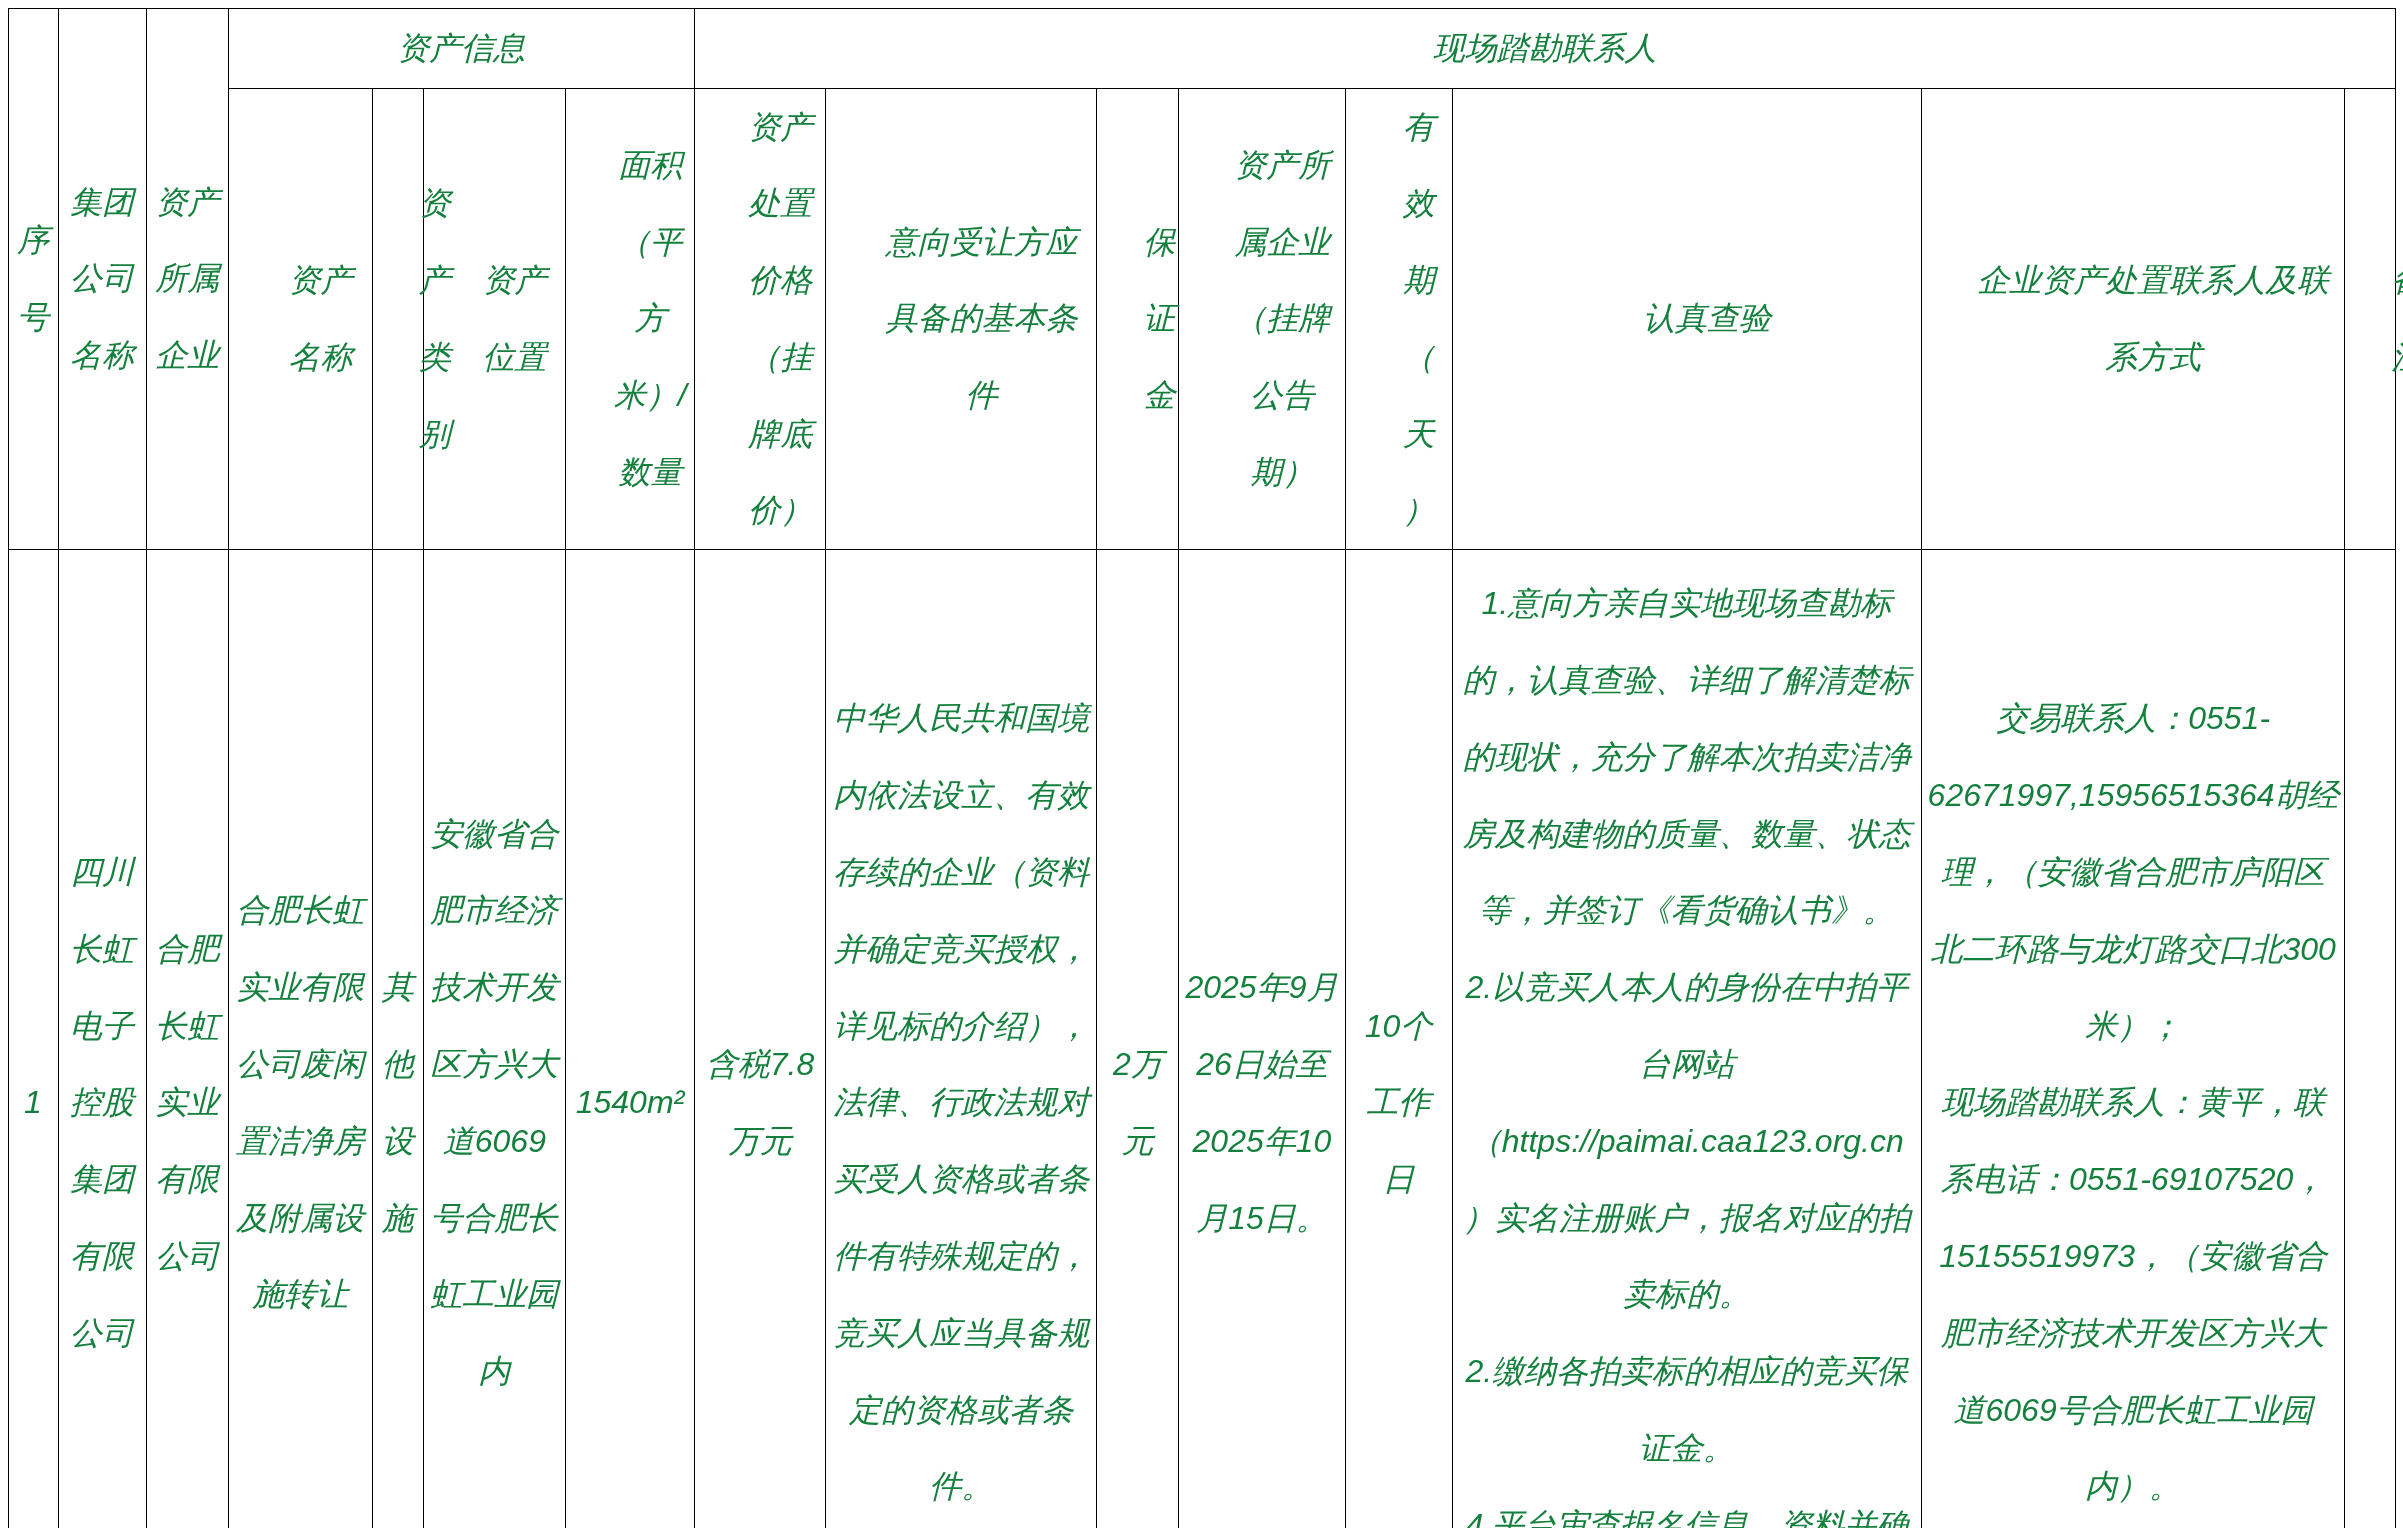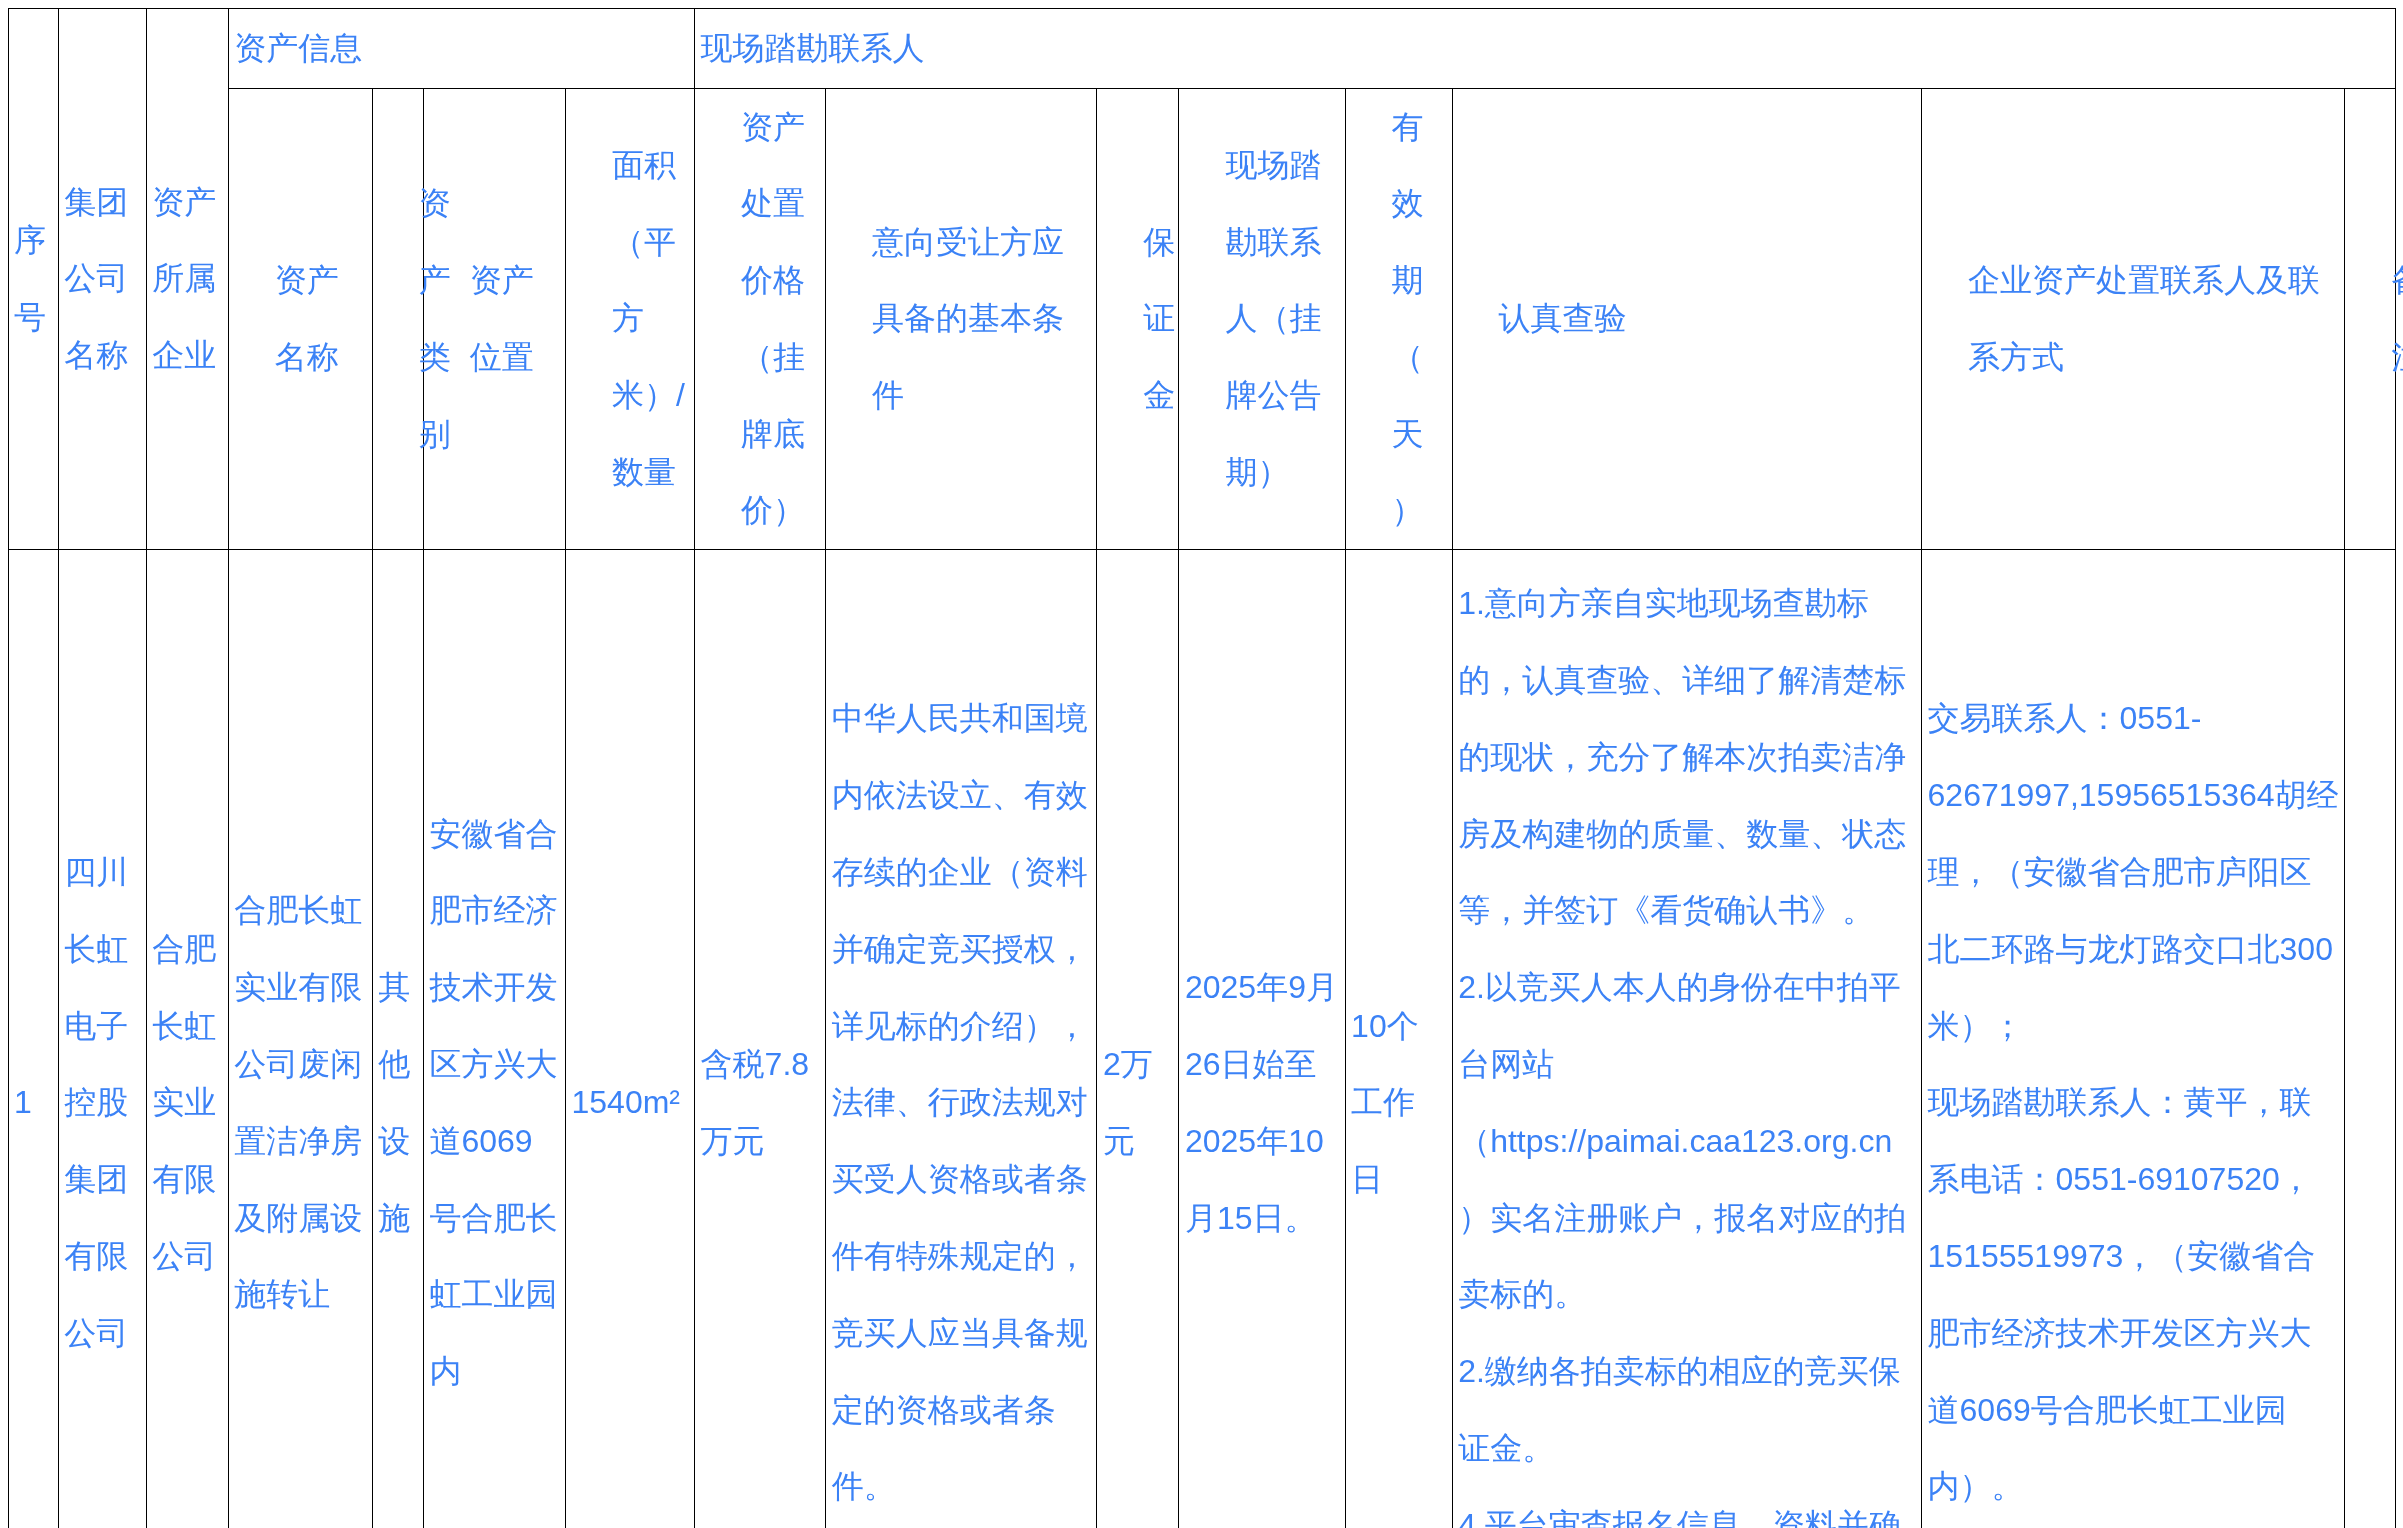--- a/index.html
+++ b/index.html
@@ -18,26 +18,28 @@
   }
   table.doc-table {
     border-collapse: collapse;
     table-layout: fixed;
     width: 2388px;
   }
   table.doc-table td {
     border: 1.9px solid #000000;
     font-size: 32px;
     line-height: 2.4;
-    color: #3b82f6;
+    color: #15803d;
     vertical-align: middle;
+    text-align: center;
     padding: 0 5.6px;
     word-break: break-word;
     overflow-wrap: anywhere;
     background: #ffffff;
+    font-style: italic;
   }
   tr.h1 td { height: 79px; }
   tr.h2 td { height: 319px; padding-left: 46px; }
   tr.datarow td { height: 1105px; margin-top: 32px; }
   td.left-cell {
     text-align: left;
     padding: 0 7.5px;
   }
   td.tight { padding: 0 1.9px; }
   .para { margin: 0; }
@@ -75,21 +77,21 @@
     </tr>
 
     <tr class="h2">
       <td>资产名称</td>
       <td class="tight">资产类别</td>
       <td>资产位置</td>
       <td>面积（平方米）/数量</td>
       <td>资产处置价格（挂牌底价）</td>
       <td>意向受让方应具备的基本条件</td>
       <td>保证金</td>
-      <td>现场踏勘联系人（挂牌公告期）</td>
+      <td>资产所属企业（挂牌公告期）</td>
       <td>有效期（天）</td>
       <td>认真查验</td>
       <td>企业资产处置联系人及联系方式</td>
       <td class="tight">备注</td>
     </tr>
 
     <tr class="datarow">
       <td class="tight">1</td>
       <td>四川长虹电子控股集团有限公司</td>
       <td>合肥长虹实业有限公司</td>

